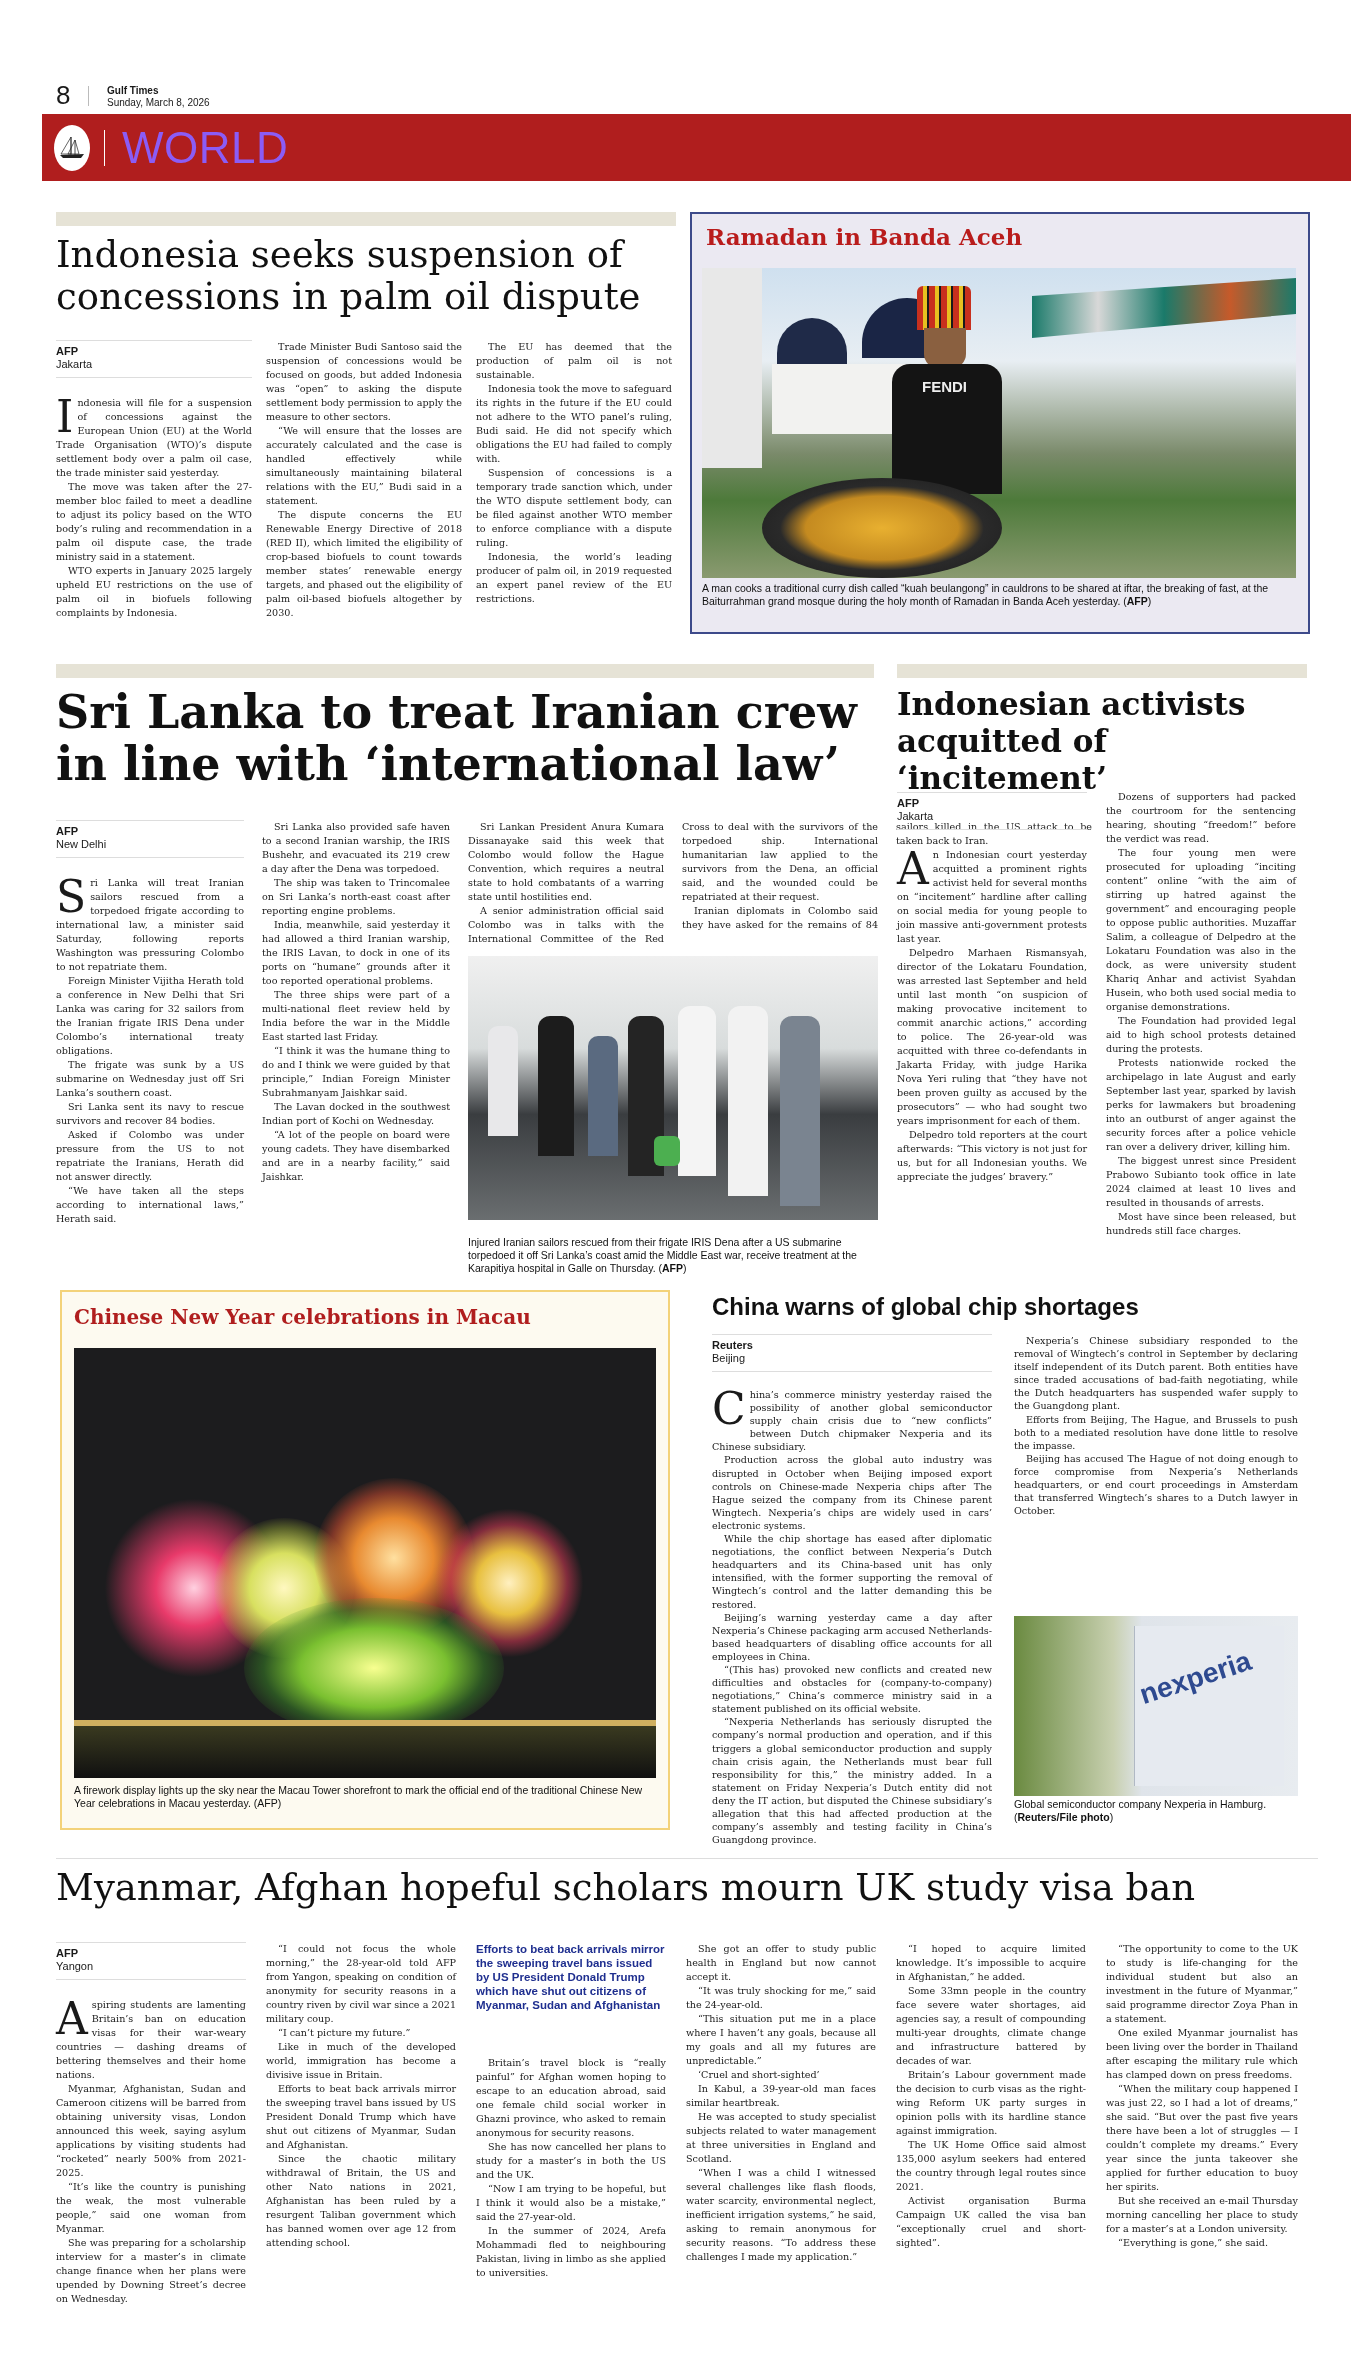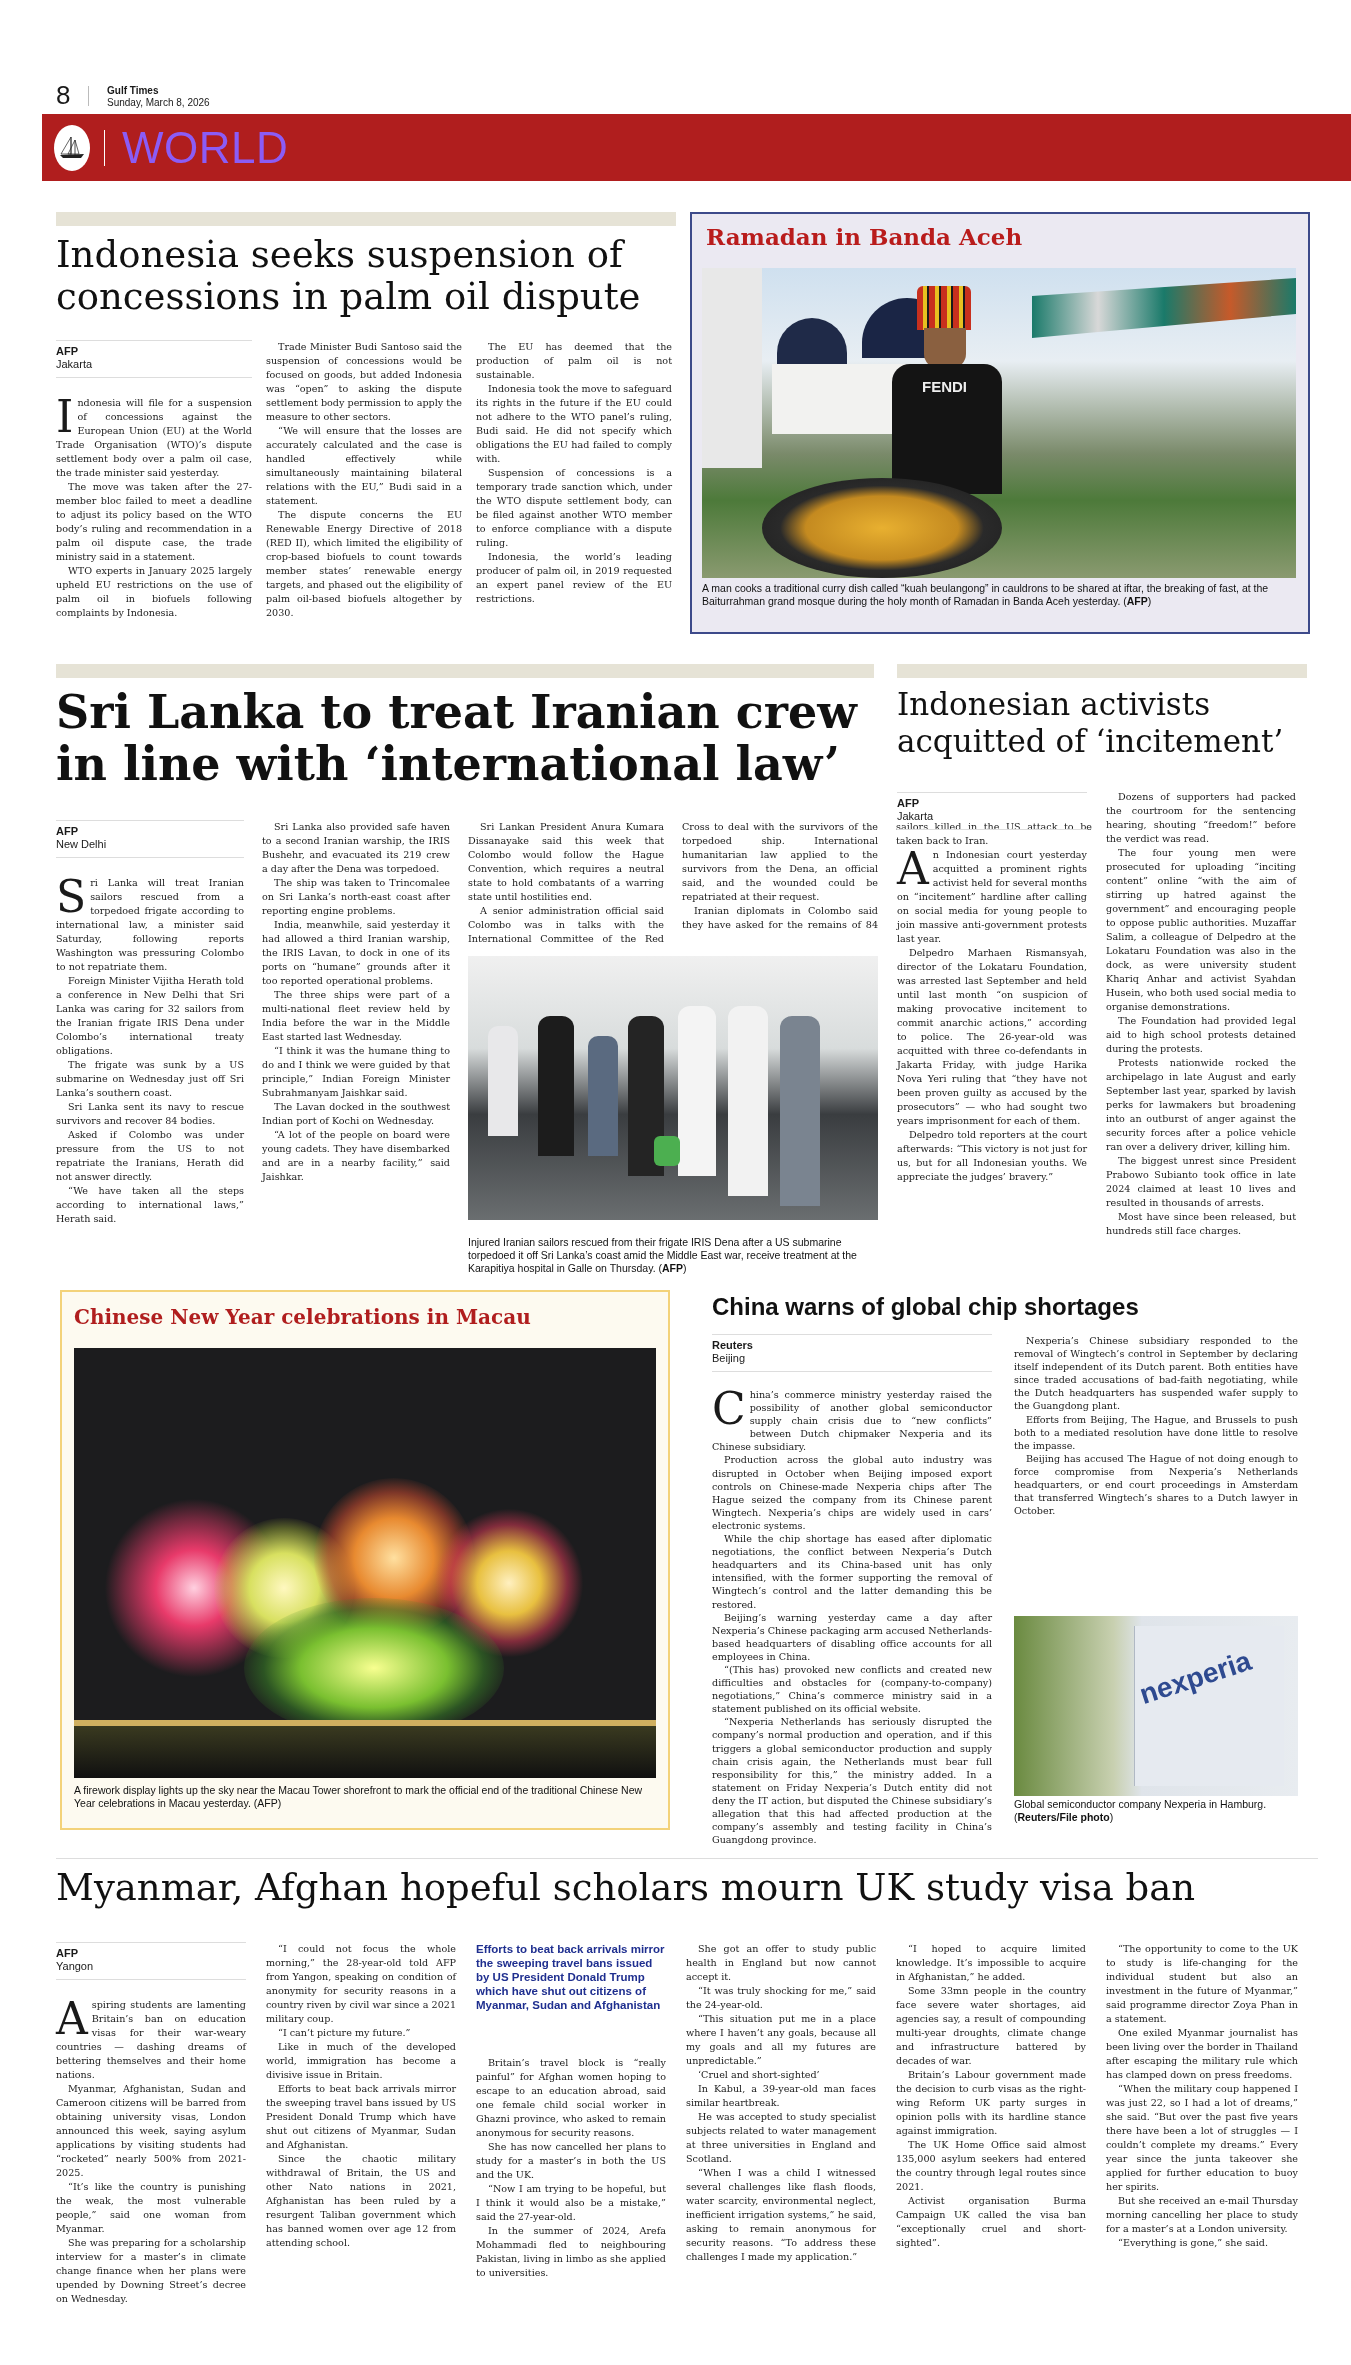--- a/index.html
+++ b/index.html
@@ -103,21 +103,21 @@
   <p>Foreign Minister Vijitha Herath told a conference in New Delhi that Sri Lanka was caring for 32 sailors from the Iranian frigate IRIS Dena under Colombo’s international treaty obligations.</p>
   <p>The frigate was sunk by a US submarine on Wednesday just off Sri Lanka’s southern coast.</p>
   <p>Sri Lanka sent its navy to rescue survivors and recover 84 bodies.</p>
   <p>Asked if Colombo was under pressure from the US to not repatriate the Iranians, Herath did not answer directly.</p>
   <p>“We have taken all the steps according to international laws,” Herath said.</p>
 </div>
 <div class="abs col" style="left:262px;top:820px;width:188px;">
   <p>Sri Lanka also provided safe haven to a second Iranian warship, the IRIS Bushehr, and evacuated its 219 crew a day after the Dena was torpedoed.</p>
   <p>The ship was taken to Trincomalee on Sri Lanka’s north-east coast after reporting engine problems.</p>
   <p>India, meanwhile, said yesterday it had allowed a third Iranian warship, the IRIS Lavan, to dock in one of its ports on “humane” grounds after it too reported operational problems.</p>
-  <p>The three ships were part of a multi-national fleet review held by India before the war in the Middle East started last Wednesday.</p>
+  <p>The three ships were part of a multi-national fleet review held by India before the war in the Middle East started last Friday.</p>
   <p>“I think it was the humane thing to do and I think we were guided by that principle,” Indian Foreign Minister Subrahmanyam Jaishkar said.</p>
   <p>The Lavan docked in the southwest Indian port of Kochi on Wednesday.</p>
   <p>“A lot of the people on board were young cadets. They have disembarked and are in a nearby facility,” said Jaishkar.</p>
 </div>
 <div class="abs col" style="left:468px;top:820px;width:410px;column-count:2;column-gap:18px;height:130px;">
   <p>Sri Lankan President Anura Kumara Dissanayake said this week that Colombo would follow the Hague Convention, which requires a neutral state to hold combatants of a warring state until hostilities end.</p>
   <p>A senior administration official said Colombo was in talks with the International Committee of the Red Cross to deal with the survivors of the torpedoed ship. International humanitarian law applied to the survivors from the Dena, an official said, and the wounded could be repatriated at their request.</p>
   <p>Iranian diplomats in Colombo said they have asked for the remains of 84 sailors killed in the US attack to be taken back to Iran.</p>
 </div>
 <div class="abs photo" style="left:468px;top:956px;width:410px;height:264px;background:linear-gradient(180deg,#f0f0f0 0%,#d8dcdc 35%,#3a3d40 60%,#6a6e70 100%);">
@@ -128,21 +128,21 @@
   <div class="abs" style="left:210px;top:50px;width:38px;height:170px;background:#f4f4f4;border-radius:12px 12px 0 0;"></div>
   <div class="abs" style="left:260px;top:50px;width:40px;height:190px;background:#f2f2f2;border-radius:12px 12px 0 0;"></div>
   <div class="abs" style="left:312px;top:60px;width:40px;height:190px;background:#7a8490;border-radius:12px 12px 0 0;"></div>
   <div class="abs" style="left:186px;top:180px;width:26px;height:30px;background:#4caf50;border-radius:6px;"></div>
 </div>
 <div class="abs caption" style="left:468px;top:1236px;width:414px;">
   <span>Injured Iranian sailors rescued from their frigate IRIS Dena after a US submarine torpedoed it off Sri Lanka’s coast amid the Middle East war, receive treatment at the Karapitiya hospital in Galle on Thursday.</span> (<b>AFP</b>)
 </div>
 
 <div class="abs topbar" style="left:897px;top:664px;width:410px;"></div>
-<h1 class="abs headline" style="left:897px;top:686px;width:420px;font-size:31px;line-height:37px;font-weight:normal;">Indonesian activists acquitted of ‘incitement’</h1>
+<h1 class="abs headline" style="left:897px;top:686px;width:420px;font-size:31px;line-height:37px;font-weight:bold;">Indonesian activists acquitted of ‘incitement’</h1>
 <div class="abs byline" style="left:897px;top:792px;width:190px;">
   <b>AFP</b>
   <span>Jakarta</span>
 </div>
 <div class="abs col" style="left:897px;top:848px;width:190px;">
   <p class="first"><span class="drop">A</span><span>n Indonesian court yesterday acquitted a prominent rights activist held for several months on “incitement” hardline after calling on social media for young people to join massive anti-government protests last year.</span></p>
   <p>Delpedro Marhaen Rismansyah, director of the Lokataru Foundation, was arrested last September and held until last month “on suspicion of making provocative incitement to commit anarchic actions,” according to police. The 26-year-old was acquitted with three co-defendants in Jakarta Friday, with judge Harika Nova Yeri ruling that “they have not been proven guilty as accused by the prosecutors” — who had sought two years imprisonment for each of them.</p>
   <p>Delpedro told reporters at the court afterwards: “This victory is not just for us, but for all Indonesian youths. We appreciate the judges’ bravery.”</p>
 </div>
 <div class="abs col" style="left:1106px;top:790px;width:190px;">

